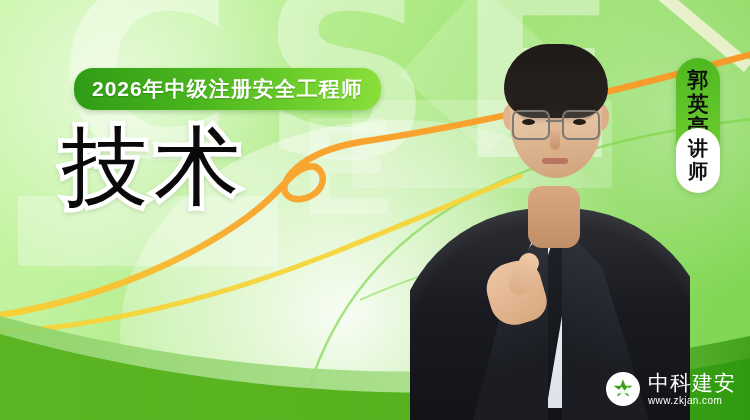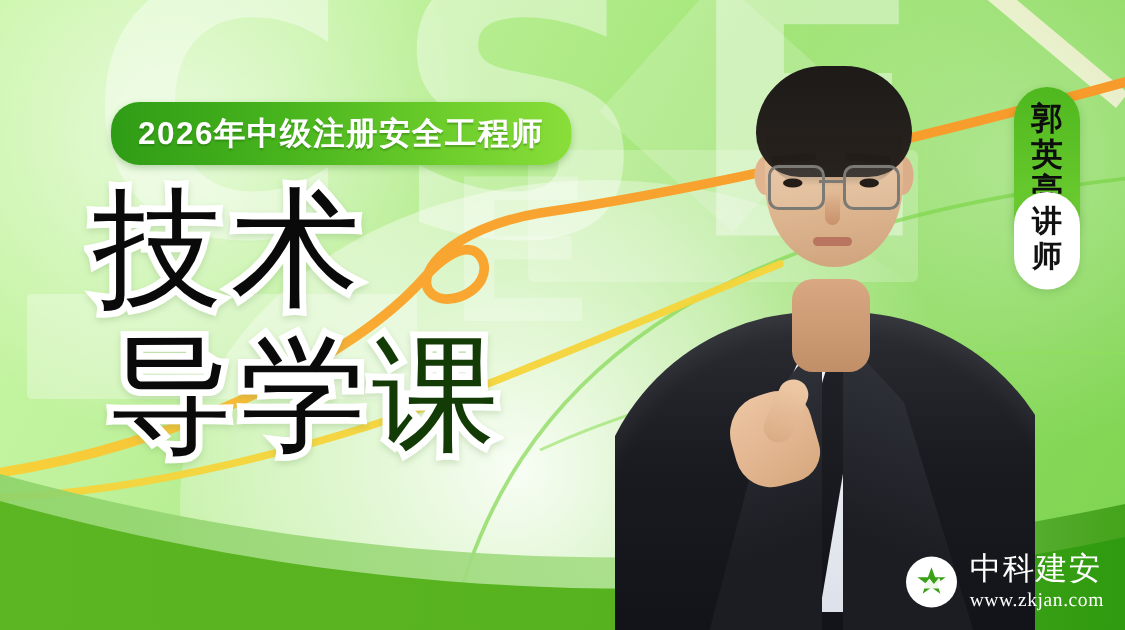--- a/index.html
+++ b/index.html
@@ -147,21 +147,21 @@
   .bands{position:absolute;left:0;bottom:0;width:750px;height:120px;}
 
   
   .logo{position:absolute;right:14px;bottom:14px;display:flex;align-items:center;gap:8px;}
   .logo-mark{
     width:34px;height:34px;border-radius:50%;background:#ffffff;
     display:flex;align-items:center;justify-content:center;flex:0 0 auto;
   }
   .logo-txt{display:flex;flex-direction:column;line-height:1;}
   .logo-name{color:#ffffff;font-size:21px;font-weight:normal;letter-spacing:1px;}
-  .logo-url{color:#ffffff;font-size:13px;letter-spacing:.4px;margin-top:3px;font-family:Liberation Serif, serif;}
+  .logo-url{color:#ffffff;font-size:10px;letter-spacing:.4px;margin-top:3px;font-family:Liberation Sans, sans-serif;}
 </style>
 </head>
 <body>
 
 <div class="stage">
 
   <div class="bloom bloom-a"></div>
   <div class="bloom bloom-c"></div>
   <div class="bloom bloom-b"></div>
 
@@ -241,21 +241,20 @@
     <div class="p-hand"></div>
     <div class="p-thumb"></div>
   </div>
 
   <div class="badge">
     <span class="badge-text">2026年中级注册安全工程师</span>
   </div>
 
   <div class="headline">
     <div class="hl-line">技术</div>
-    <div class="hl-line two"><span>导学</span><span class="hl-accent">课</span></div>
   </div>
 
   <div class="pill-wrap">
     <div class="pill-name">
       <span>郭</span>
       <span>英</span>
       <span>亮</span>
     </div>
     <div class="pill-role">
       <span>讲</span>

